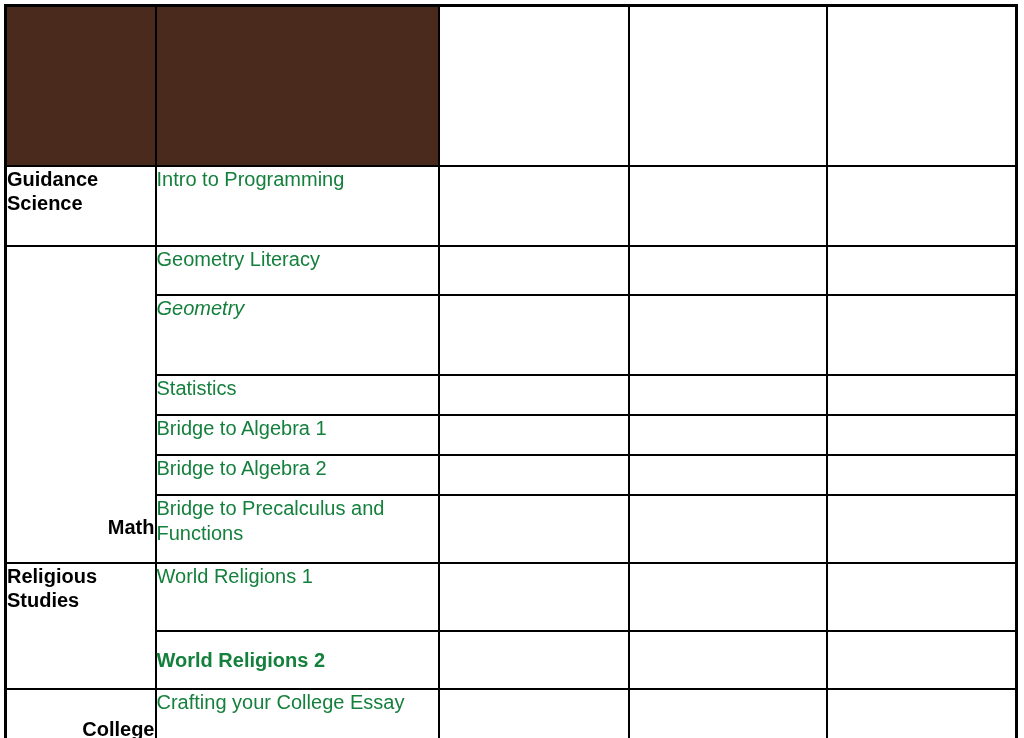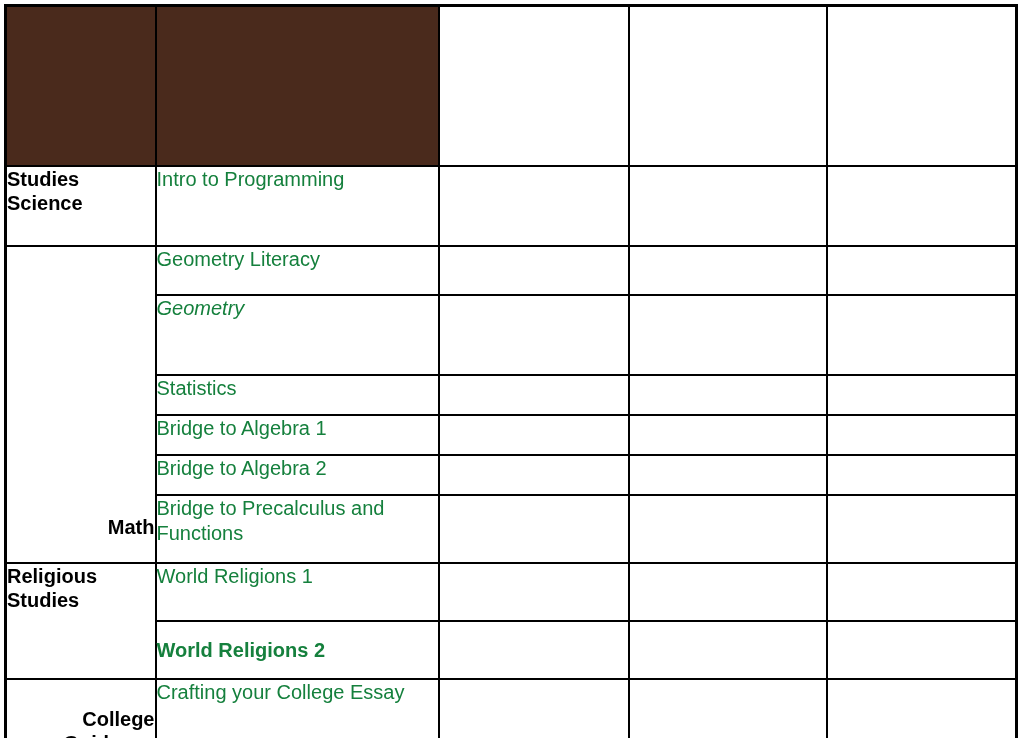--- a/index.html
+++ b/index.html
@@ -124,21 +124,21 @@
         </th>
         <th>
           <span class="hdr-line">Aug  4-</span>
           <span class="hdr-line">Aug 15</span>
         </th>
       </tr>
     </thead>
     <tbody>
 
       <tr style="height:80px;">
-        <td class="dept" rowspan="1">Studies Science</td>
+        <td class="dept" rowspan="1">Guidance Science</td>
         <td class="course">Intro to Programming</td>
         <td class="blk blue"></td>
         <td class="blk empty"></td>
         <td class="blk empty"></td>
       </tr>
 
       <tr style="height:49px;">
         <td class="dept bottom" rowspan="6">Math</td>
         <td class="course">Geometry Literacy</td>
         <td class="blk empty"></td>
@@ -169,21 +169,21 @@
         <td class="blk empty"></td>
         <td class="blk purple"></td>
       </tr>
       <tr style="height:68px;">
         <td class="course">Bridge to Precalculus and Functions</td>
         <td class="blk empty"></td>
         <td class="blk empty"></td>
         <td class="blk purple"></td>
       </tr>
 
-      <tr style="height:58px;">
+      <tr style="height:68px;">
         <td class="dept center-v" rowspan="2" style="vertical-align:top;">Religious Studies</td>
         <td class="course">World Religions 1</td>
         <td class="blk blue2"></td>
         <td class="blk empty"></td>
         <td class="blk empty"></td>
       </tr>
       <tr style="height:58px;font-weight:bold;">
         <td class="course mid">World Religions 2</td>
         <td class="blk blue2"></td>
         <td class="blk empty"></td>

